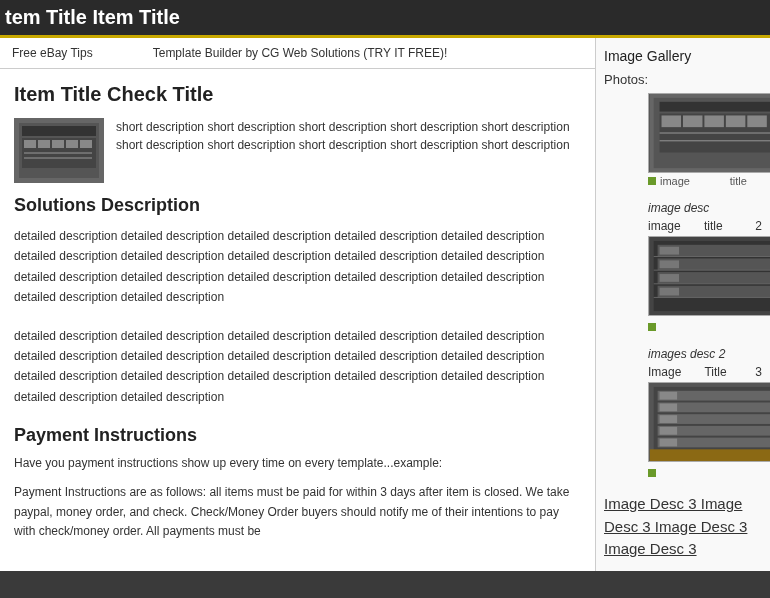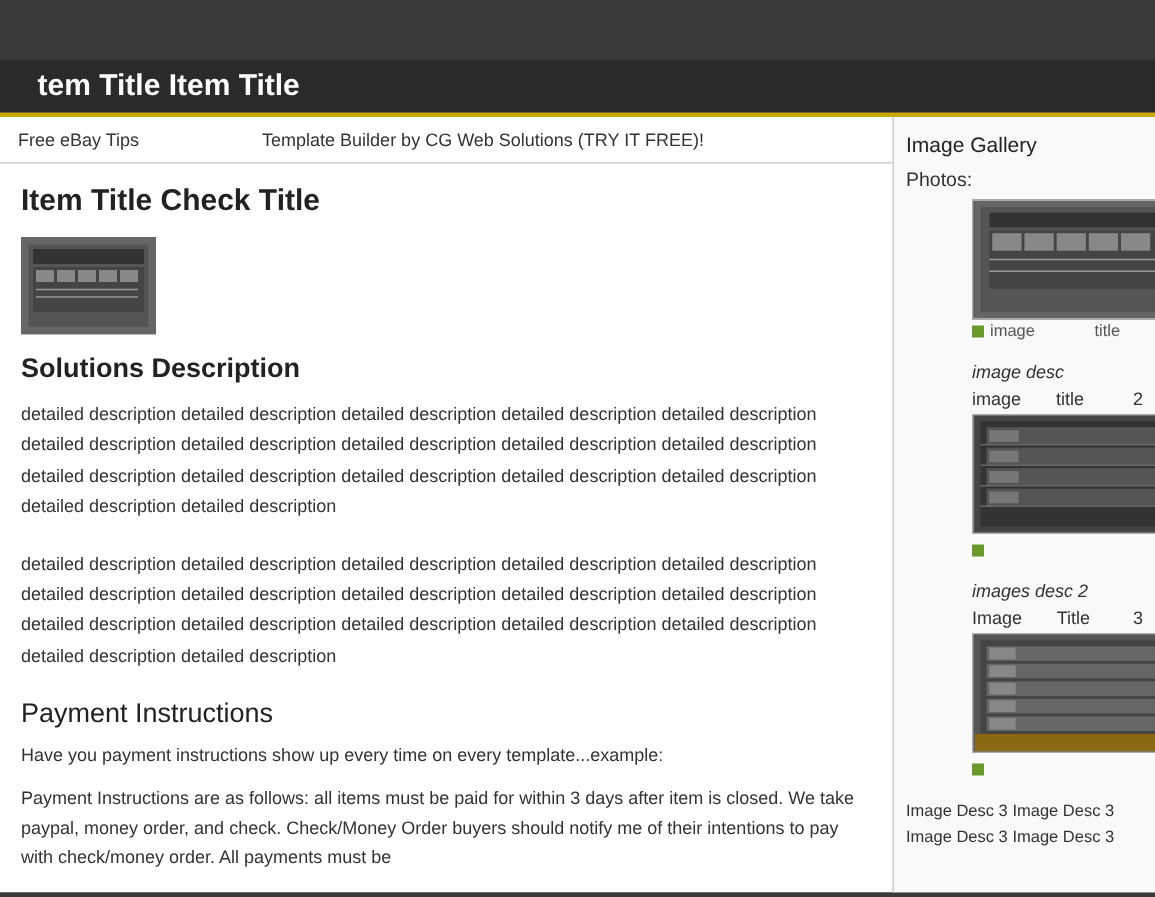--- a/index.html
+++ b/index.html
@@ -8,23 +8,22 @@
       font-family: Arial, sans-serif;
       font-size: 13px;
     }
 
     
     #title-bar {
       background-color: #2a2a2a;
       color: #fff;
       font-size: 20px;
       font-weight: bold;
-      padding: 6px 25px;
+      padding: 6px 5px;
       border-bottom: 3px solid #c8a800;
-      margin-top: 40px;
     }
 
     
     #main-wrapper {
       display: flex;
       width: 770px;
       background: #fff;
     }
 
     
@@ -34,21 +33,21 @@
     }
 
     
     #top-bar {
       display: flex;
       align-items: center;
       padding: 8px 12px;
       border-bottom: 1px solid #ccc;
       font-size: 12px;
       color: #333;
-      gap: 82px;
+      gap: 60px;
     }
 
     
     #main-content {
       padding: 14px 14px;
     }
 
     #item-title-main {
       font-size: 20px;
       font-weight: bold;
@@ -98,21 +97,21 @@
 
     .detail-block {
       font-size: 12px;
       color: #333;
       line-height: 1.7;
       margin-bottom: 18px;
     }
 
     #payment-title {
       font-size: 18px;
-      font-weight: normal;
+      font-weight: bold;
       color: #222;
       margin-bottom: 8px;
     }
 
     #payment-intro {
       font-size: 12px;
       color: #333;
       line-height: 1.6;
       margin-bottom: 10px;
     }
@@ -221,20 +220,21 @@
             <rect x="10" y="22" width="12" height="8" fill="#888"></rect>
             <rect x="24" y="22" width="12" height="8" fill="#888"></rect>
             <rect x="38" y="22" width="12" height="8" fill="#888"></rect>
             <rect x="52" y="22" width="12" height="8" fill="#888"></rect>
             <rect x="66" y="22" width="12" height="8" fill="#888"></rect>
             <line x1="10" y1="35" x2="78" y2="35" stroke="#999" stroke-width="1"></line>
             <line x1="10" y1="40" x2="78" y2="40" stroke="#999" stroke-width="1"></line>
             <rect x="8" y="8" width="74" height="10" fill="#333"></rect>
           </svg>
         </div>
+        <div id="short-desc-text">short description short description short description short description short description short description short description short description short description short description</div>
       </div>
 
 
       <div id="detailed-title">Solutions Description</div>
 
       <div class="detail-block">detailed description detailed description detailed description detailed description detailed description detailed description detailed description detailed description detailed description detailed description detailed description detailed description detailed description detailed description detailed description detailed description detailed description</div>
 
       <div class="detail-block">detailed description detailed description detailed description detailed description detailed description detailed description detailed description detailed description detailed description detailed description detailed description detailed description detailed description detailed description detailed description detailed description detailed description</div>
 
       <div id="payment-title">Payment Instructions</div>
@@ -326,17 +326,17 @@
 
           <rect x="0" y="68" width="145" height="12" fill="#8B6914"></rect>
         </svg>
         <div class="gallery-image-num"></div>
       </div>
       <div style="margin-top:2px;">
         <span class="gallery-dot"></span>
       </div>
     </div>
 
-    <div style="font-size:11px;color:#333;line-height:1.5;">Image Desc 3 Image Desc 3 Image Desc 3 Image Desc 3</div>
+    <div style="font-size:15px;color:#333;line-height:1.5;text-decoration:underline;">Image Desc 3 Image Desc 3 Image Desc 3 Image Desc 3</div>
 
   </div>
 
 </div>
 
 </body></html>

